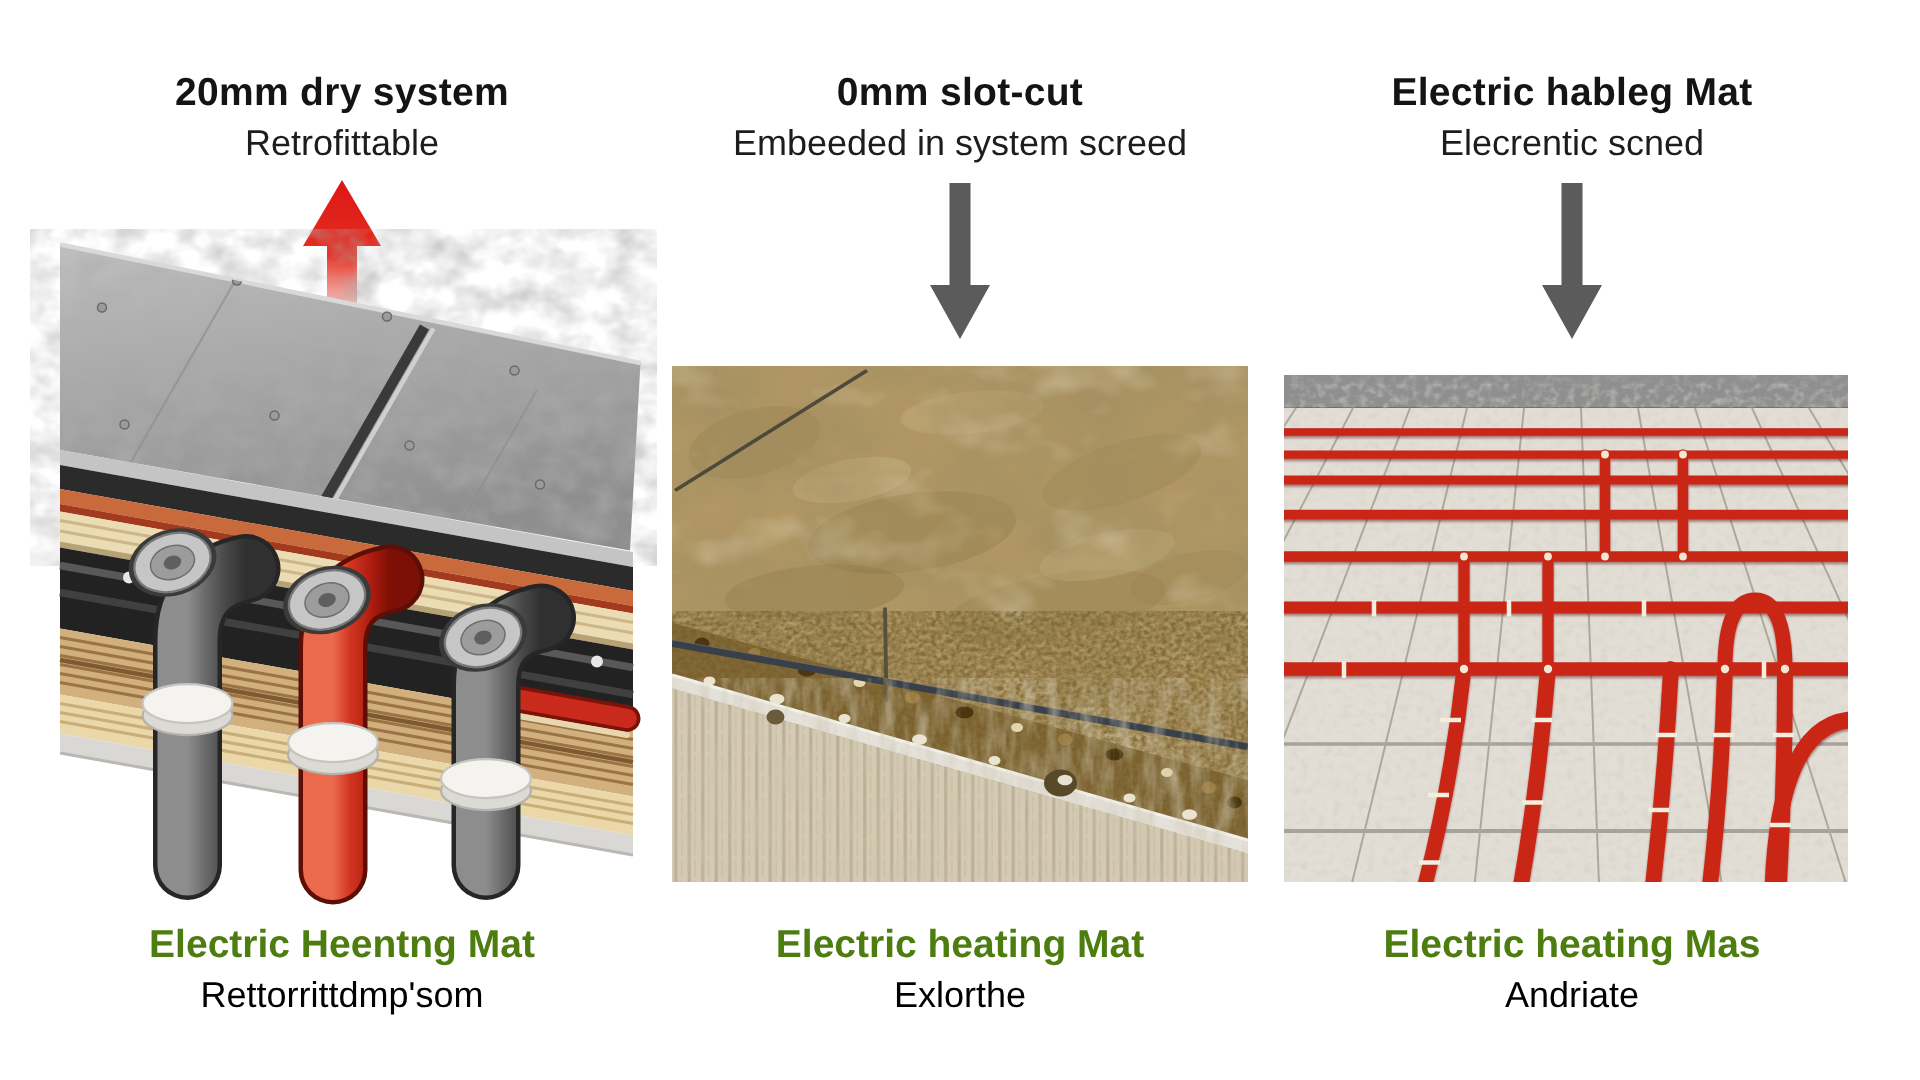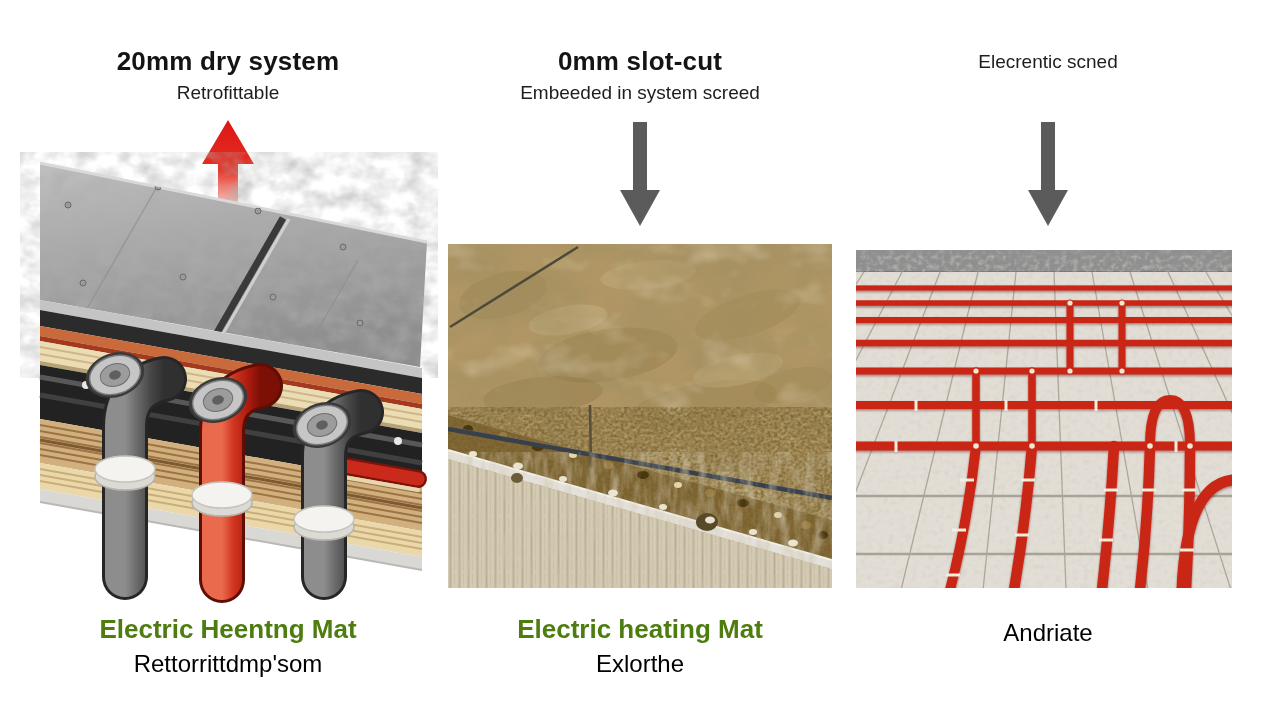--- a/index.html
+++ b/index.html
@@ -4,21 +4,21 @@
 <style>
   html,body { margin:0; padding:0; background:#ffffff; }
   body { width:1280px; height:720px; font-family:"Liberation Sans", sans-serif; }
   .stage { position:relative; width:1280px; height:720px; background:#ffffff; overflow:hidden; }
   .panel { position:absolute; top:0; height:637px; }
   #panel-dry  { left:0;     width:456px; }
   #panel-slot { left:440px; width:400px; }
   #panel-mat  { left:848px; width:400px; }
   .head { position:absolute; top:46px; left:0; right:0; text-align:center; }
   .head h2 { margin:0; font-size:26px; font-weight:bold; color:#141414; letter-spacing:.2px; }
-  .head p  { margin:5px 0 0; font-size:19px; font-weight:400; color:#1d1d1d; }
+  .head p  { margin:5px 0 0; font-size:24px; font-weight:400; color:#1d1d1d; }
   .caption { position:absolute; top:614px; left:0; right:0; text-align:center; }
   .caption h3 { margin:0; font-size:26px; font-weight:bold; color:#4d7c0f; }
   .caption p  { margin:5px 0 0; font-size:24px; font-weight:400; color:#000000; }
   .arrow, .art { position:absolute; display:block; }
   #panel-dry  .arrow { left:196px; top:114px; }
   #panel-dry  .art   { left:8px;  top:125px; }
   #panel-slot .arrow { left:172px; top:118px; }
   #panel-slot .art   { left:8px;  top:235px; }
   #panel-mat  .arrow { left:172px; top:118px; }
   #panel-mat  .art   { left:8px;  top:240px; }
@@ -287,20 +287,21 @@
     </svg>
 
     <footer class="caption">
       <h3>Electric heating Mat</h3>
       <p>Exlorthe</p>
     </footer>
   </section>
 
   <section class="panel" id="panel-mat">
     <header class="head">
+      <h2>Electric hableg Mat</h2>
       <p>Elecrentic scned</p>
     </header>
 
     <svg class="arrow" width="56" height="118" viewBox="0 0 56 118">
       <polygon points="21,4 35,4 35,72 48,72 28,108 8,72 21,72" fill="#5b5b5b"></polygon>
     </svg>
 
     <svg class="art" width="384" height="350" viewBox="0 0 384 350">
       <defs>
         <clipPath id="rClip">
@@ -396,17 +397,18 @@
             <circle cx="176" cy="131" r="2.6"></circle>
           <circle cx="120" cy="206" r="2.8"></circle>
             <circle cx="176" cy="206" r="2.8"></circle>
           <circle cx="294" cy="206" r="2.8"></circle>
             <circle cx="334" cy="206" r="2.8"></circle>
         </g>
       </g>
     </svg>
 
     <footer class="caption">
+      <h3>Electric heating Mas</h3>
       <p>Andriate</p>
     </footer>
   </section>
 
 </div>
 
 </body></html>

